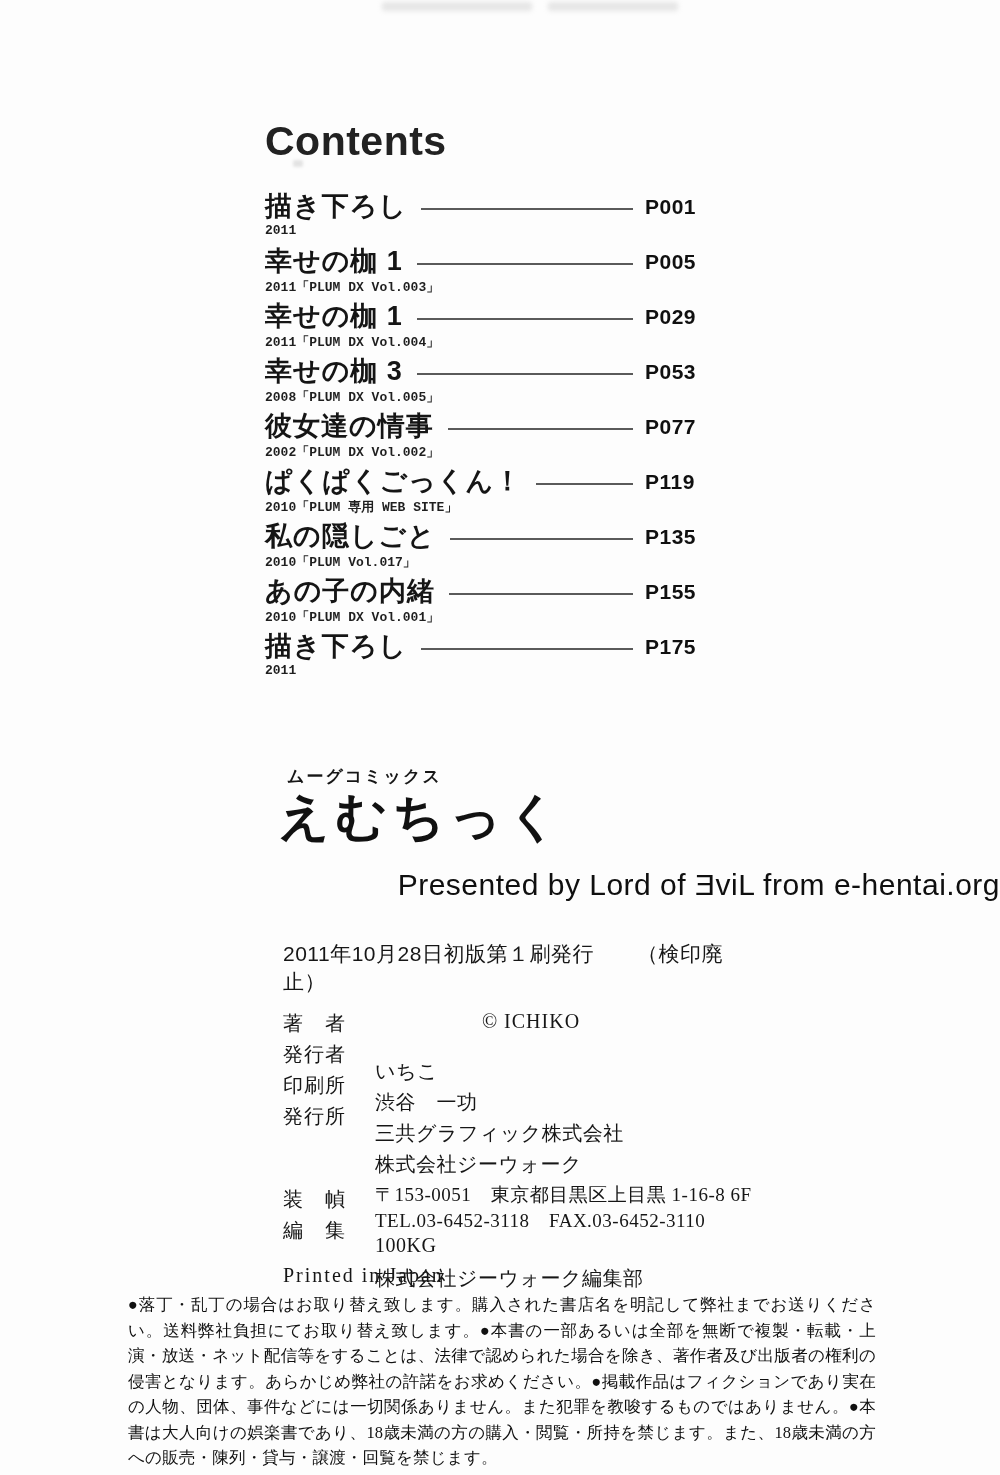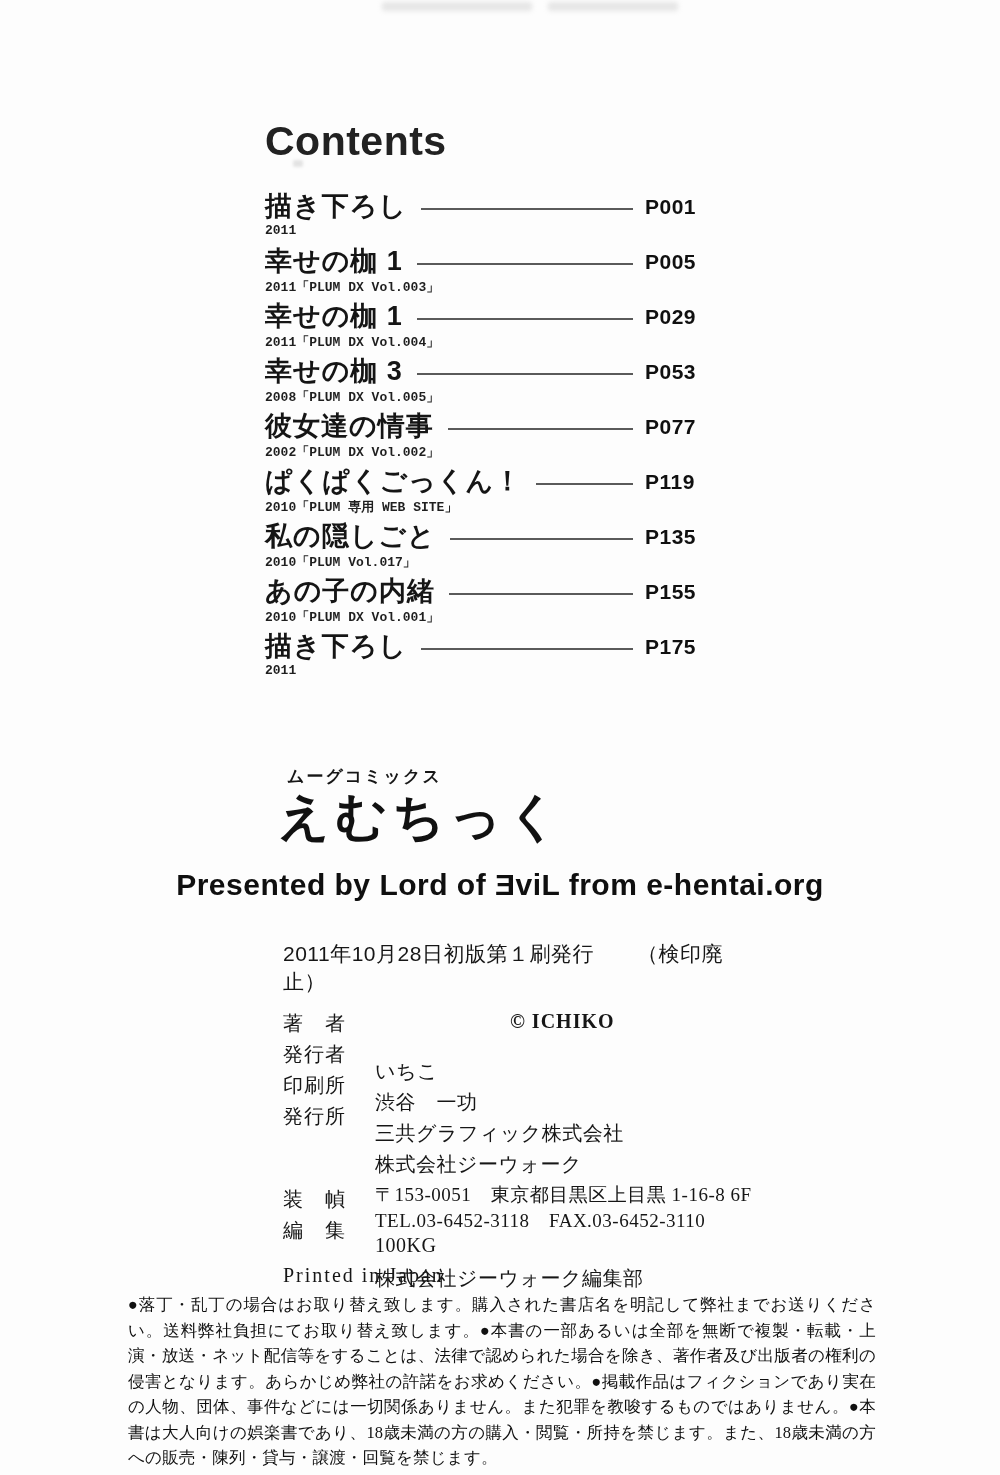--- a/index.html
+++ b/index.html
@@ -48,37 +48,37 @@
   .imprint-label{
     position:absolute;left:287px;top:765px;
     font-size:17px;font-weight:700;letter-spacing:2px;color:#161616;
   }
   .book-title{
     position:absolute;left:278px;top:783px;
     font-size:51px;font-weight:700;letter-spacing:5px;color:#111;
   }
   .credit-line{
     position:absolute;left:0;top:868px;width:1000px;
-    text-align:center;
-    font-size:30px;font-weight:700;letter-spacing:.5px;color:#0f0f0f;
+    text-align:right;
+    font-size:30px;font-weight:400;letter-spacing:.5px;color:#0f0f0f;
   }
 
   
   .colophon{position:absolute;left:283px;top:940px;width:470px;}
   .colophon-date{
     font-size:21px;font-weight:500;letter-spacing:.5px;color:#161616;
     font-family:"Liberation Sans",sans-serif;
     margin-bottom:14px;
   }
   .colophon-rows{font-family:"Liberation Serif",serif;}
   .col-row{display:flex;height:31px;align-items:flex-start;font-size:20px;color:#161616;}
   .col-row.cont{height:26px;font-size:19px;}
   .col-label{width:92px;flex:0 0 92px;letter-spacing:1px;}
   .col-value{white-space:nowrap;letter-spacing:.5px;margin-top:48px;}
-  .col-extra{margin-left:72px;letter-spacing:1px;font-weight:bold;}
+  .col-extra{margin-left:44px;letter-spacing:1px;}
   .printed-line{
     margin-top:16px;
     font-family:"Liberation Serif",serif;
     font-size:20px;letter-spacing:2px;color:#161616;
   }
 
   
   .disclaimer{
     position:absolute;left:128px;top:1292px;width:748px;margin:0;
     font-family:"Liberation Serif",serif;

